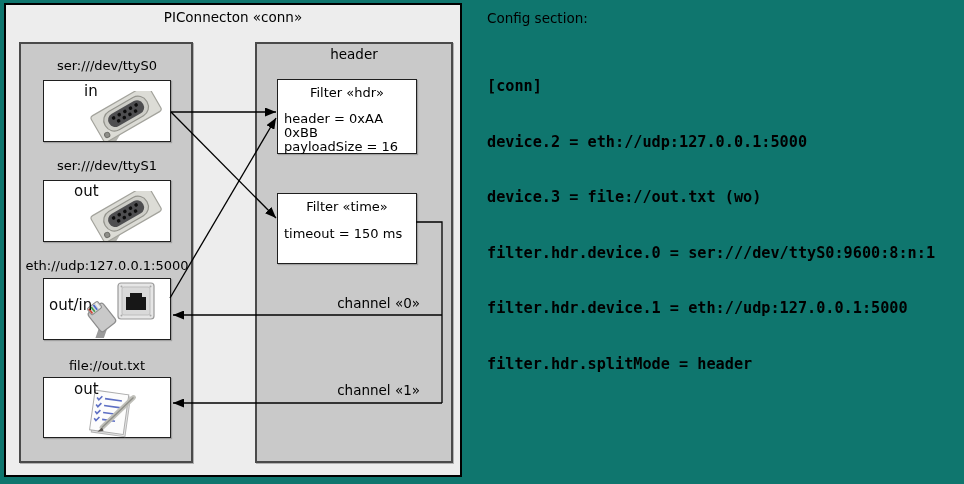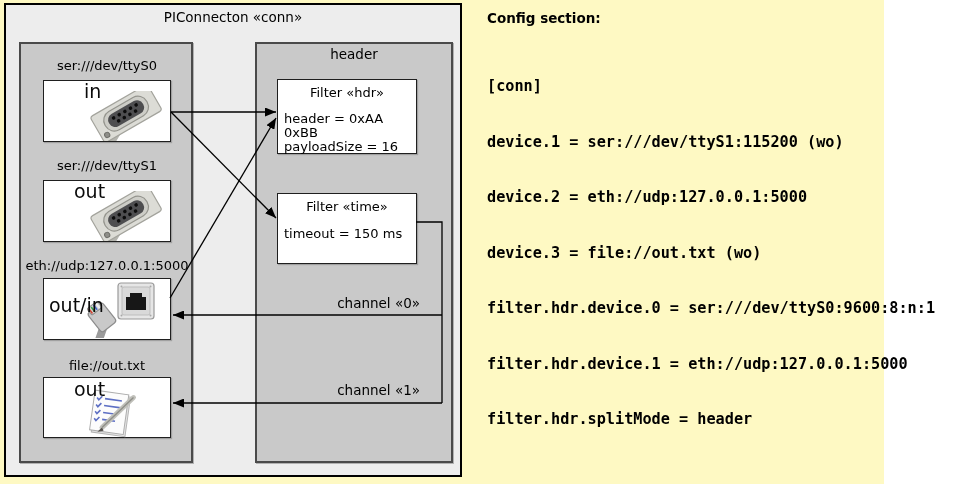--- a/index.html
+++ b/index.html
@@ -1,59 +1,59 @@
 <!DOCTYPE html>
 <html style="--outer-fill: #ededed; --panel-fill: #c9c9c9; --line: #000000;"><head>
 <meta charset="utf-8">
 <style>
   :root{
     --outer-fill:#ededed; --panel-fill:#c9c9c9; --line:#000000;
   }
   *{box-sizing:border-box; margin:0; padding:0;}
   html,body{width:964px;height:484px;background:#ffffff;overflow:hidden;}
   body{font-family:"DejaVu Sans","Liberation Sans",sans-serif;color:#000;}
-  #screen{position:relative;width:884px;height:484px;background:#fef9c3;}
+  #screen{position:relative;width:964px;height:484px;background:#0f766e;}
 
   
   .outer-box{position:absolute;left:4px;top:3px;width:458px;height:474px;
     background:var(--outer-fill);border:2px solid #000;}
   .diagram-title{position:absolute;left:4px;top:9px;width:458px;text-align:center;
     font-size:13.5px;color:#000;}
   .panel{position:absolute;background:var(--panel-fill);border:2px solid #4a4a4a;
     box-shadow:1px 1px 0 rgba(0,0,0,.25);}
   .panel-devices{left:19px;top:42px;width:174px;height:421px;}
   .panel-filters{left:255px;top:42px;width:198px;height:421px;}
   .filters-label{position:absolute;left:255px;top:46px;width:198px;text-align:center;
     font-size:13.5px;}
 
   
   .dev-label{position:absolute;width:186px;left:14px;text-align:center;font-size:13px;white-space:nowrap;}
   .white-box{position:absolute;left:43px;width:128px;height:62px;background:#fff;
     border:1.5px solid #1f1f1f;box-shadow:1px 1px 1px rgba(0,0,0,.2);}
-  .port-label{position:absolute;font-size:19px;line-height:17px;color:#0a0a0a;}
+  .port-label{position:absolute;font-size:15px;line-height:17px;color:#0a0a0a;}
 
   
   .filter-box{position:absolute;left:277px;width:140px;background:#fff;
     border:1.5px solid #1f1f1f;box-shadow:1px 1px 1px rgba(0,0,0,.2);}
   .filter-title{text-align:center;font-size:13px;margin-top:5px;}
   .filter-attrs{margin:12px 0 0 6px;font-size:13px;line-height:14px;}
 
   
   .channel-label{position:absolute;left:288px;width:132px;text-align:right;font-size:13.5px;}
 
   
   #wires{position:absolute;left:0;top:0;z-index:5;pointer-events:none;}
   .white-box,.filter-box{z-index:3;}
   .dev-label,.port-label,.channel-label,.filters-label,.diagram-title{z-index:6;}
   .dev-label,.white-box,.filter-box,.channel-label{position:absolute;}
 
   
   .config{position:absolute;left:487px;top:10px;width:476px;}
   .config-heading{font-family:"DejaVu Sans","Liberation Sans",sans-serif;
-    font-weight:bold;font-size:13.5px;margin-bottom:0;}
+    font-weight:normal;font-size:13.5px;margin-bottom:0;}
   .config-lines{margin-top:14px;font-family:"DejaVu Sans Mono","Liberation Mono",monospace;
     font-weight:bold;font-size:15.2px;line-height:18.5px;white-space:pre;color:#000;}
 </style>
 </head>
 <body>
 
 <div id="screen">
 
   <div class="outer-box"></div>
   <div class="diagram-title">PIConnecton «conn»</div>
@@ -191,21 +191,20 @@
       <polyline points="416,222 442,222 442,403"></polyline>
       <line x1="442" y1="315" x2="173" y2="315" marker-end="url(#arw)"></line>
       <line x1="442" y1="403" x2="173" y2="403" marker-end="url(#arw)"></line>
     </g>
   </svg>
 
   <div class="config">
     <div class="config-heading">Config section:</div>
     <div class="config-lines">
       <div>[conn]</div>
-      <div>device.1 = ser:///dev/ttyS1:115200 (wo)</div>
       <div>device.2 = eth://udp:127.0.0.1:5000</div>
       <div>device.3 = file://out.txt (wo)</div>
       <div>filter.hdr.device.0 = ser:///dev/ttyS0:9600:8:n:1</div>
       <div>filter.hdr.device.1 = eth://udp:127.0.0.1:5000</div>
       <div>filter.hdr.splitMode = header</div>
       
       
       
       
       

